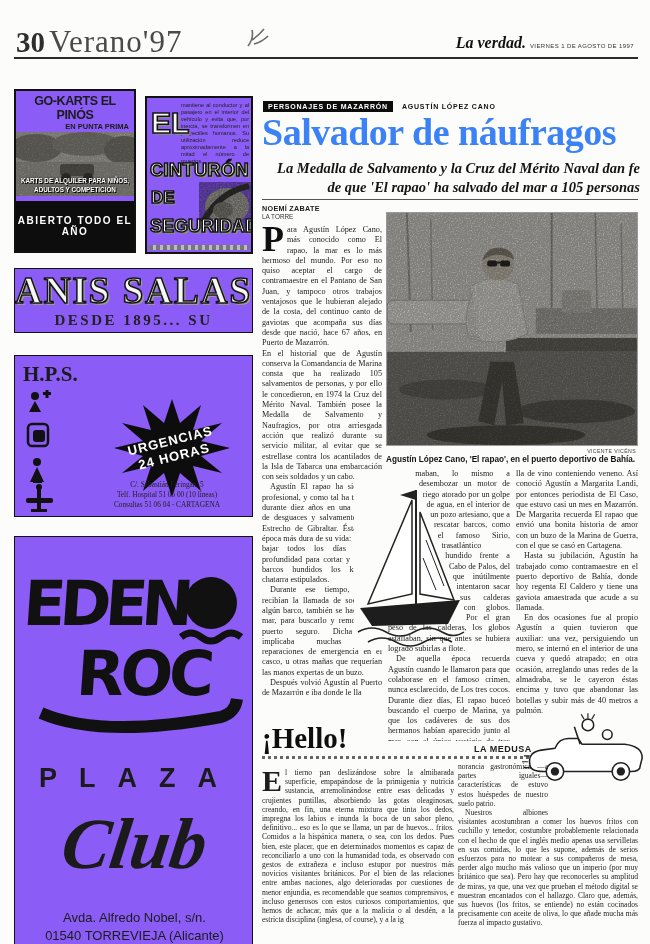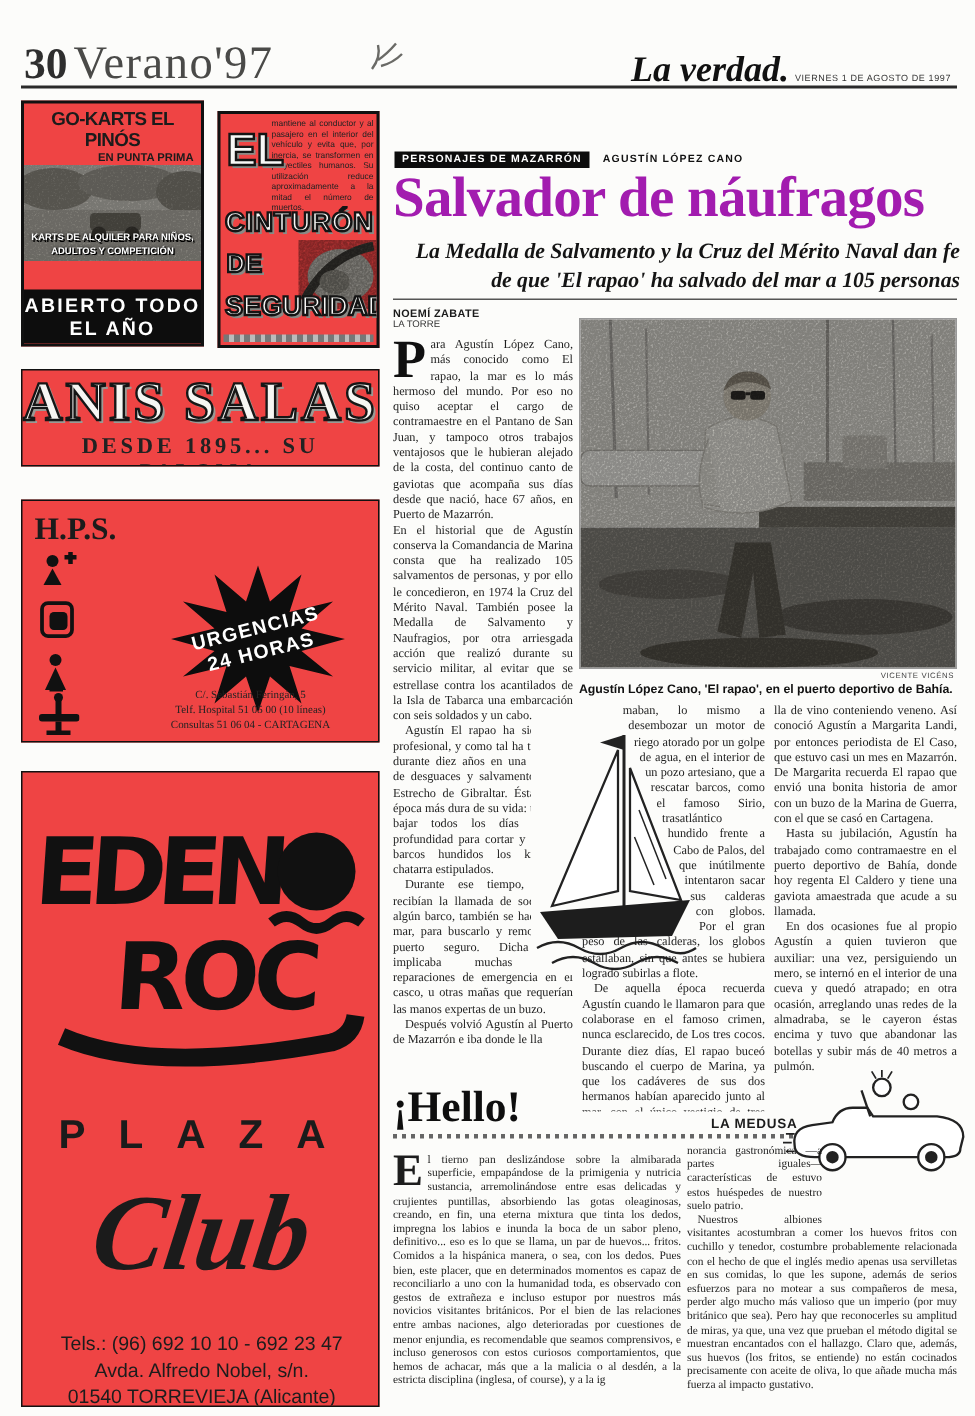--- a/index.html
+++ b/index.html
@@ -2,53 +2,53 @@
 <html><head>
 <meta charset="utf-8">
 <style>
   html,body{margin:0;padding:0;background:#e9e9e7;}
   #page{position:relative;width:650px;height:944px;background:#fcfcfa;margin:0 auto;
         font-family:"Liberation Serif",serif;color:#1b1b1b;overflow:hidden;}
   .abs{position:absolute;}
   
   .pagenum{font-size:29px;font-weight:bold;color:#2e2e2e;}
   .section-title{font-size:31px;color:#4a4a48;letter-spacing:1px;}
-  .masthead{font-size:24px;font-weight:bold;font-style:italic;color:#111;}
+  .masthead{font-size:16px;font-weight:bold;font-style:italic;color:#111;}
   .edition-date{font-size:6px;font-family:"Liberation Sans",sans-serif;color:#333;letter-spacing:.4px;}
   .hrule{background:#2a2a2a;height:2px;}
   
-  .ad{border:2px solid #111;background:#ef4444;box-sizing:border-box;overflow:hidden;}
+  .ad{border:2px solid #111;background:#8b5cf6;box-sizing:border-box;overflow:hidden;margin-top:22px;}
   .ad-thin{border-width:1px;}
   .gk-title{font-family:"Liberation Sans",sans-serif;font-weight:bold;font-size:12.5px;letter-spacing:-.4px;text-align:center;padding-top:3px;}
   .gk-sub{font-family:"Liberation Sans",sans-serif;font-weight:bold;font-size:7.5px;text-align:right;padding:0 5px 1px 0;}
   .gk-photo{position:relative;width:100%;height:64px;background:#c6c3bb;}
   .gk-overlay{position:absolute;bottom:2px;left:0;right:0;text-align:center;font-family:"Liberation Sans",sans-serif;
       font-weight:bold;font-size:6.3px;color:#fff;text-shadow:0 0 2px #000,1px 1px 0 #000;line-height:1.35;}
   .gk-slogan{font-style:italic;font-size:8px;text-align:center;line-height:1.3;padding-top:18px;}
   .gk-addr{font-size:5.6px;font-family:"Liberation Sans",sans-serif;text-align:center;line-height:1.3;padding-top:2px;color:#222;}
   .gk-footer{position:absolute;left:0;right:0;bottom:0;background:#0d0d0d;color:#fff;text-align:center;
-      font-family:"Liberation Sans",sans-serif;font-weight:bold;font-size:13px;letter-spacing:1.5px;padding:3px 0;}
+      font-family:"Liberation Sans",sans-serif;font-weight:bold;font-size:10px;letter-spacing:1.5px;padding:14px 0;}
   .cint-intro{font-size:5.6px;font-family:"Liberation Sans",sans-serif;text-align:justify;line-height:1.25;color:#222;}
   .outline-word{font-family:"Liberation Sans",sans-serif;font-weight:bold;color:#f8f8f6;
       -webkit-text-stroke:1.6px #141414;text-shadow:2px 2px 0 #8a8a86;}
   .anis-title{font-size:37px;font-weight:bold;text-align:center;color:#f6f6f3;
       -webkit-text-stroke:1.6px #161616;text-shadow:2px 2px 0 #9a9a95;letter-spacing:2px;}
   .anis-sub{font-size:15px;text-align:center;letter-spacing:2.5px;color:#222;font-weight:bold;}
   .hps-abbr{font-size:21px;font-weight:bold;}
   .hps-title{font-size:17px;font-weight:bold;text-align:center;line-height:1.1;}
   .hps-addr{font-size:7.3px;text-align:center;line-height:1.35;color:#222;}
   .eden-plaza{font-family:"Liberation Sans",sans-serif;font-weight:bold;font-size:27px;letter-spacing:22px;text-align:center;}
   .eden-club{font-size:72px;font-weight:bold;font-style:italic;text-align:center;transform:skewX(-8deg);}
   .eden-tel{font-family:"Liberation Sans",sans-serif;font-size:13px;text-align:center;line-height:1.35;color:#1c1c1c;}
   
   .kicker-box{background:#0c0c0c;color:#fff;font-family:"Liberation Sans",sans-serif;font-weight:bold;
       font-size:7px;letter-spacing:.8px;padding:2px 5px;display:inline-block;}
   .kicker-name{font-family:"Liberation Sans",sans-serif;font-weight:bold;font-size:7px;letter-spacing:.8px;
       display:inline-block;padding-left:5px;color:#111;}
-  .headline{font-size:38px;font-weight:bold;letter-spacing:-.5px;color:#a21caf;}
+  .headline{font-size:38px;font-weight:bold;letter-spacing:-.5px;color:#3b82f6;}
   .subhead{font-size:14.5px;font-weight:bold;font-style:italic;line-height:1.28;color:#141414;text-align:right;}
   .byline-name{font-family:"Liberation Sans",sans-serif;font-weight:bold;font-size:7.2px;letter-spacing:.3px;}
   .byline-place{font-family:"Liberation Sans",sans-serif;font-size:6.4px;color:#333;}
   .bodycol{font-size:8.2px;line-height:10.3px;text-align:justify;color:#1d1d1d;}
   .bodycol p{margin:0;text-indent:8px;}
   .bodycol p.noindent{text-indent:0;}
   .dropcap{float:left;font-size:36px;line-height:29px;font-weight:bold;padding-right:3px;color:#101010;}
   .photo-credit{font-size:5.2px;font-family:"Liberation Sans",sans-serif;text-align:right;color:#444;letter-spacing:.4px;}
   .caption{font-family:"Liberation Sans",sans-serif;font-weight:bold;font-size:8.2px;color:#111;}
   .boat-wrap{float:left;width:78px;height:150px;shape-outside:polygon(0 0,0 100%,100% 100%,30% 0);}
@@ -187,21 +187,20 @@
     <svg class="abs" style="left:8px;top:18px;" width="222" height="190" viewBox="0 0 222 190">
       <text x="4" y="70" font-family="DejaVu Sans,sans-serif" font-weight="bold" font-size="62" letter-spacing="-6" transform="skewX(-4)" fill="#111">EDEN</text>
       <circle cx="188" cy="48" r="26" fill="#111"></circle>
       <path d="M158,82 q10,-8 20,0 q10,8 20,0 q10,-8 20,0" stroke="#111" stroke-width="7" fill="none"></path>
       <text x="62" y="140" font-family="DejaVu Sans,sans-serif" font-weight="bold" font-size="62" letter-spacing="-4" transform="skewX(-4)" fill="#111">ROC</text>
       <path d="M18,158 q60,26 180,4 q14,-4 16,-18" stroke="#111" stroke-width="12" fill="none"></path>
     </svg>
     <div class="abs eden-plaza" style="left:14px;top:226px;width:220px;">PLAZA</div>
     <div class="abs eden-club" style="left:0;top:266px;width:239px;">Club</div>
     <div class="abs eden-tel" style="left:0;top:372px;width:239px;">
-      <div>Tels.: (96) 692 10 10 - 692 23 47</div>
       <div>Avda. Alfredo Nobel, s/n.</div>
       <div>01540 TORREVIEJA (Alicante)</div>
     </div>
   </div>
 
   <div class="abs" style="left:263px;top:95px;">
     <span class="kicker-box">PERSONAJES DE MAZARRÓN</span>
     <span class="kicker-name">AGUSTÍN LÓPEZ CANO</span>
   </div>
   <div class="abs headline" style="left:262px;top:110px;width:380px;">Salvador de náufragos</div>

